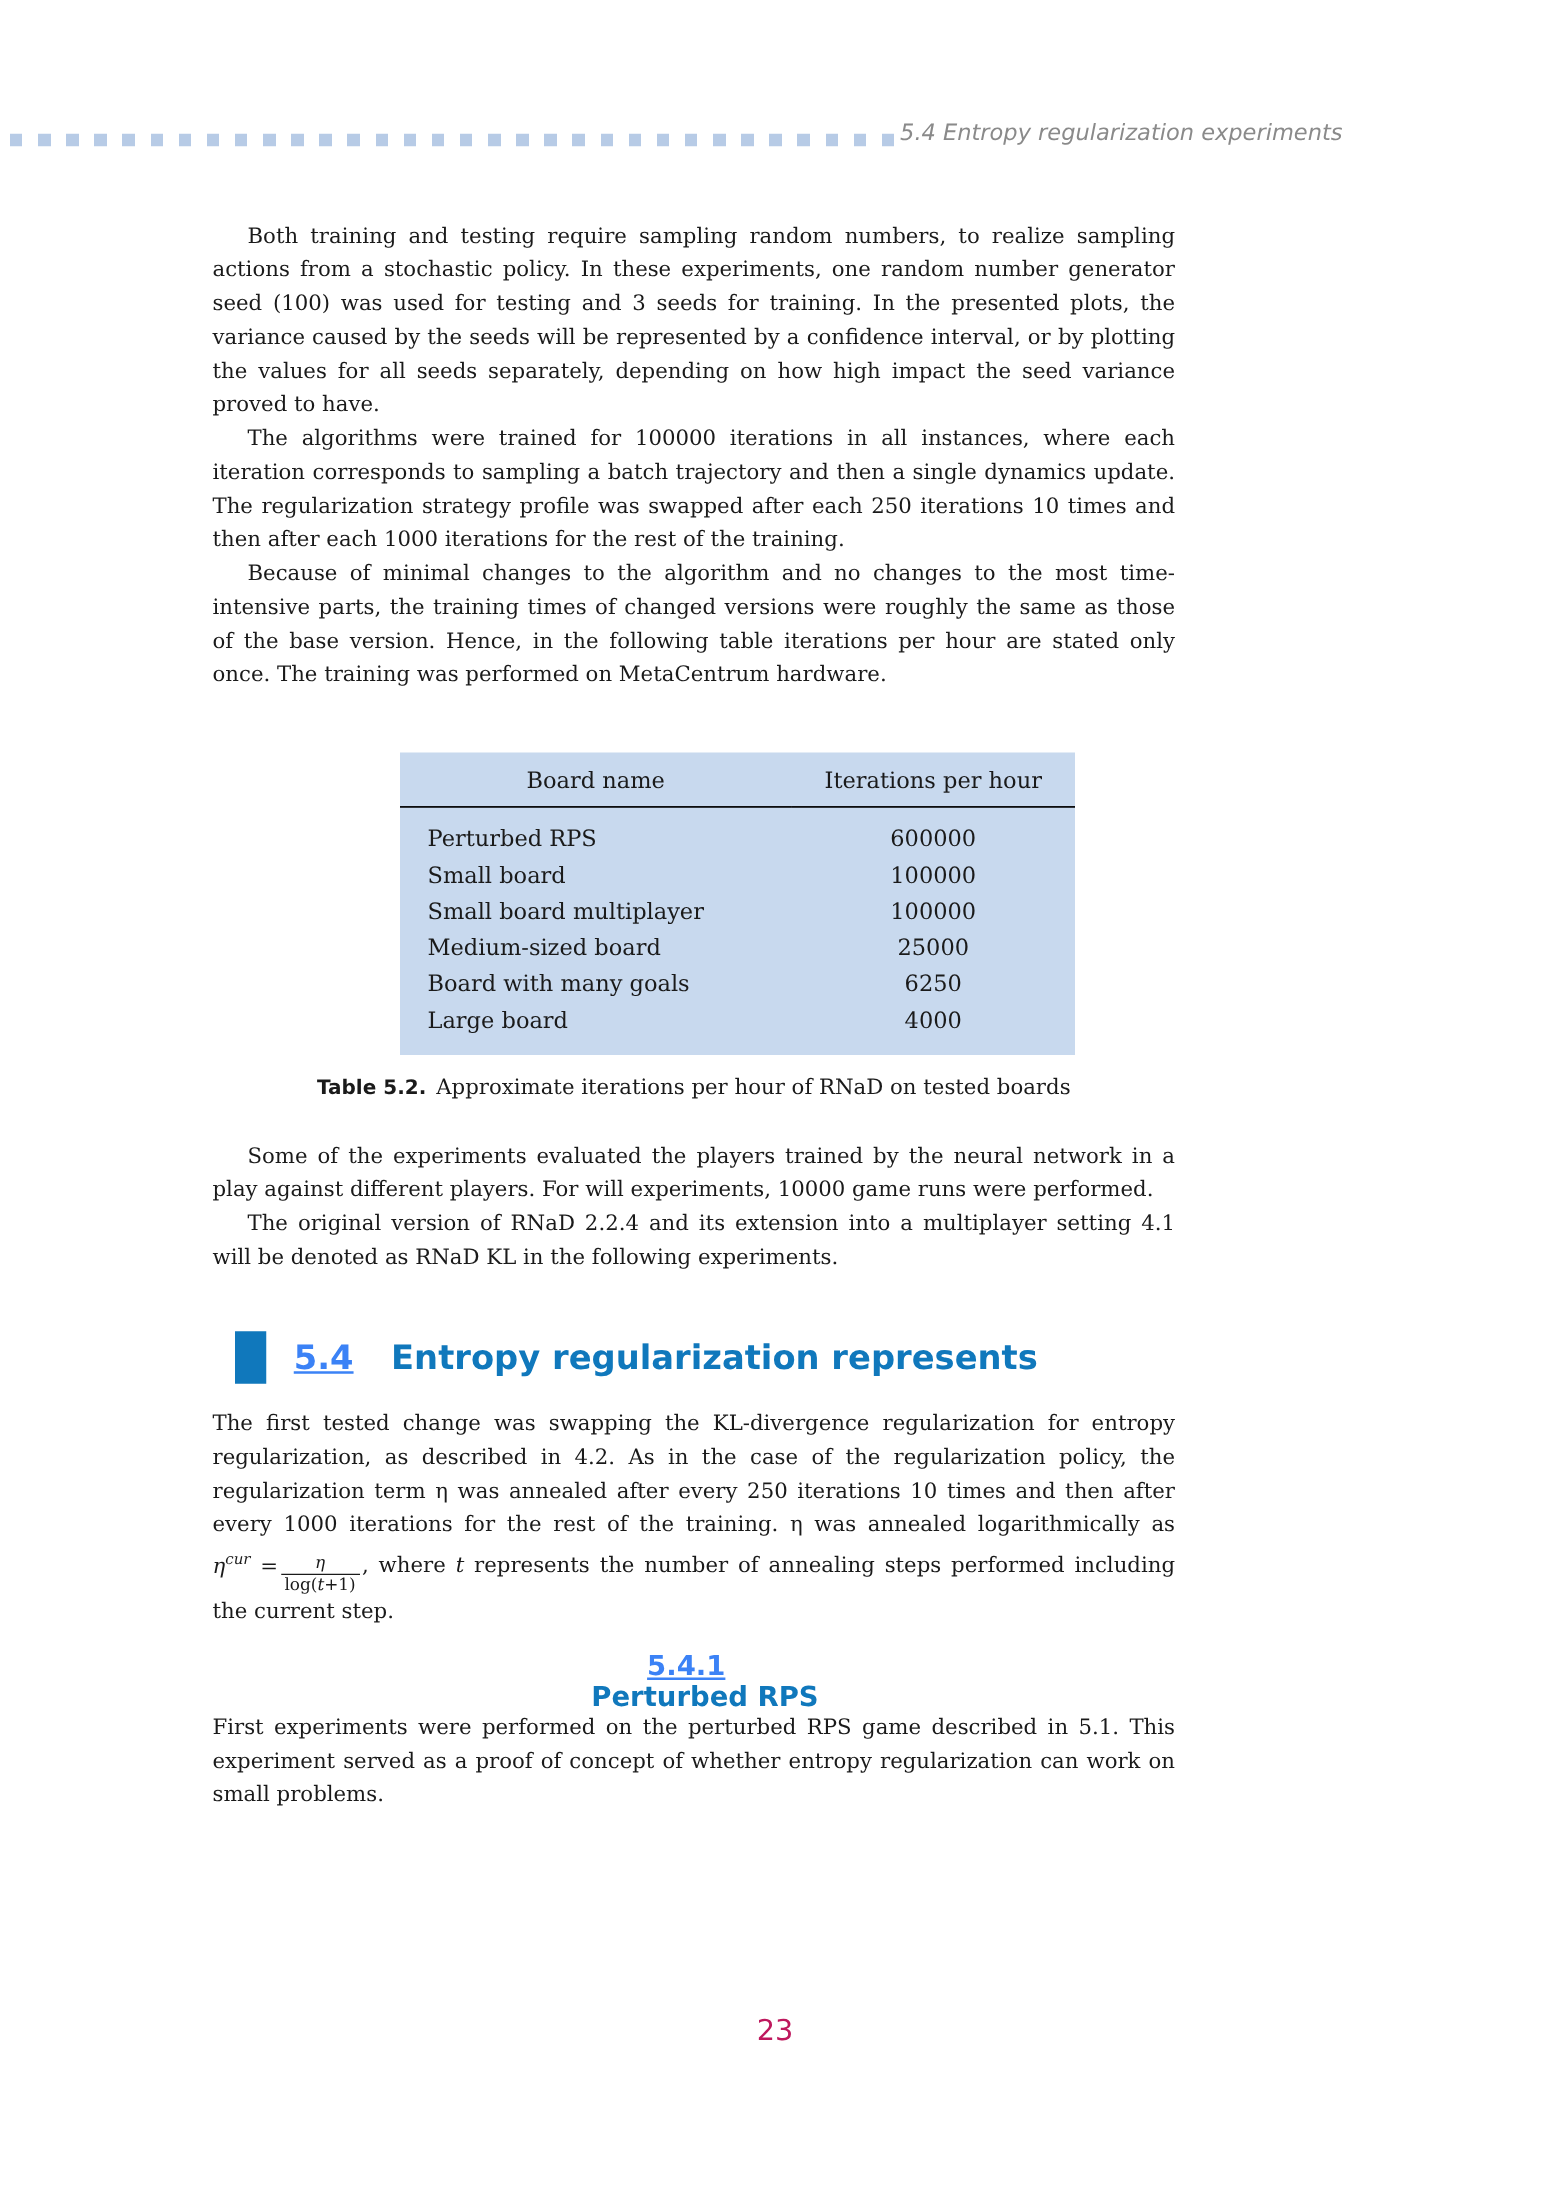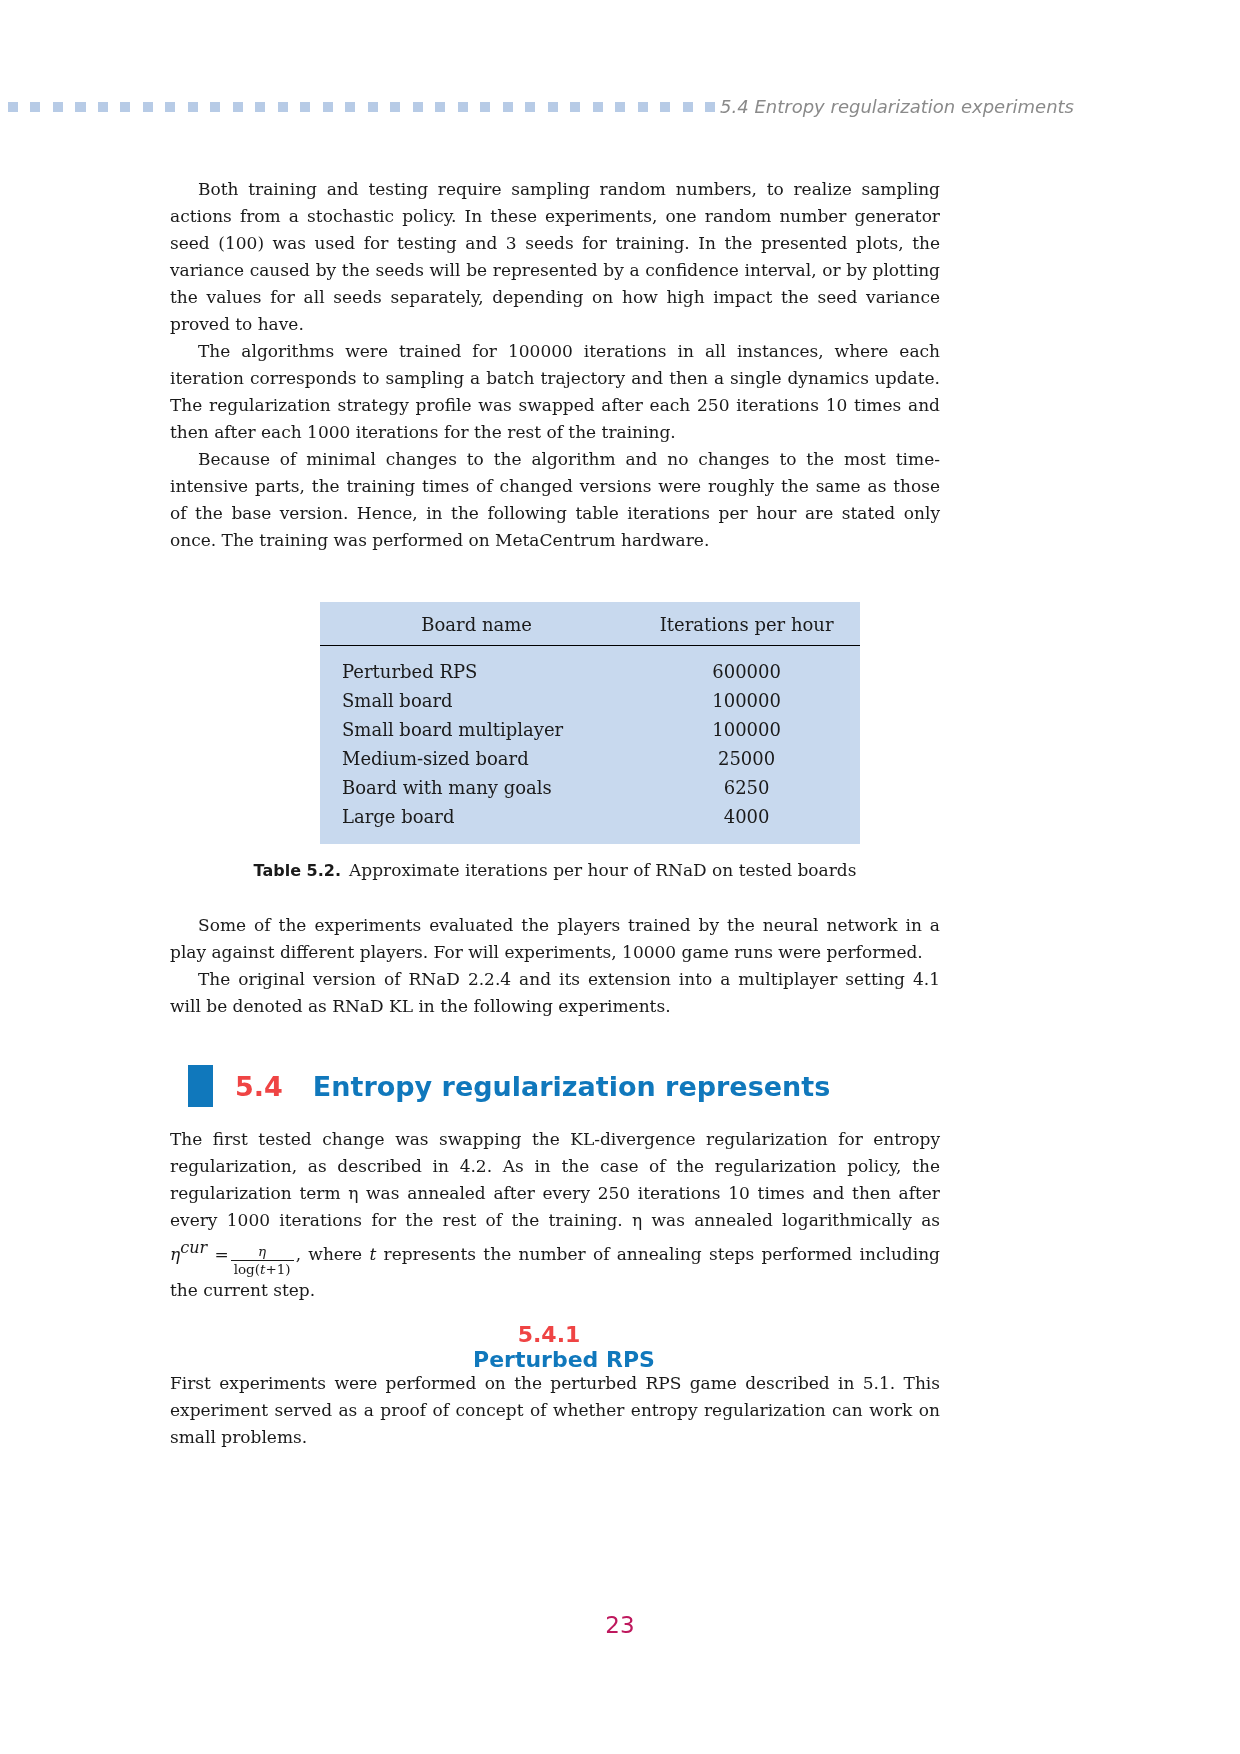--- a/index.html
+++ b/index.html
@@ -15,21 +15,21 @@
     position:relative;
     width:1240px;height:1754px;
     background:#ffffff;
     font-family:"DejaVu Serif", serif;
     font-size:17px;color:var(--text-color);
     overflow:hidden;
   }
   
   .running-header{
     position:absolute;top:96px;left:8px;right:166px;
-    display:flex;align-items:center;
+    display:flex;align-items:flex-end;
   }
   .dots{
     flex:1;height:10px;
     background:repeating-linear-gradient(to right,var(--dot-blue) 0 10px,transparent 10px 22.5px);
   }
   .running-title{
     font-family:"DejaVu Sans", sans-serif;
     font-style:italic;
     color:var(--running-gray);
     font-size:18px;
@@ -78,28 +78,28 @@
   .sec,.subsec{
     display:flex;align-items:center;
     font-family:"DejaVu Sans", sans-serif;
     font-weight:bold;margin:0;
   }
   .sec{margin-top:44px;margin-left:18px;font-size:27px;height:44px;}
   .subsec{margin-top:18px;margin-left:18px;font-size:22px;height:26px;flex-direction:column;}
   .sq{display:inline-block;background:var(--accent-blue);}
   .sq-lg{width:25px;height:42px;margin-right:22px;}
   .sq-sm{width:23px;height:23px;margin-right:24px;}
-  .secnum{color:#ef4444;margin-right:30px;}
+  .secnum{color:#3b82f6;margin-right:30px;text-decoration:underline;}
   .sectitle{color:var(--accent-blue);}
   .p-after-sec{margin-top:18px !important;}
   .p-after-subsec{margin-top:22px !important;}
   
   .mvar{font-style:italic;}
   .math{white-space:nowrap;}
-  .msup{font-size:16px;}
+  .msup{font-size:12px;}
   .frac{
     display:inline-block;vertical-align:-14px;
     text-align:center;font-size:13.5px;line-height:1.15;
     margin:0 2px;
   }
   .fnum,.fden{display:block;}
   .fden{border-top:1px solid var(--text-color);padding:1px 3px 0 3px;}
   
   .pageno{
     position:absolute;top:1612px;left:0;width:100%;

